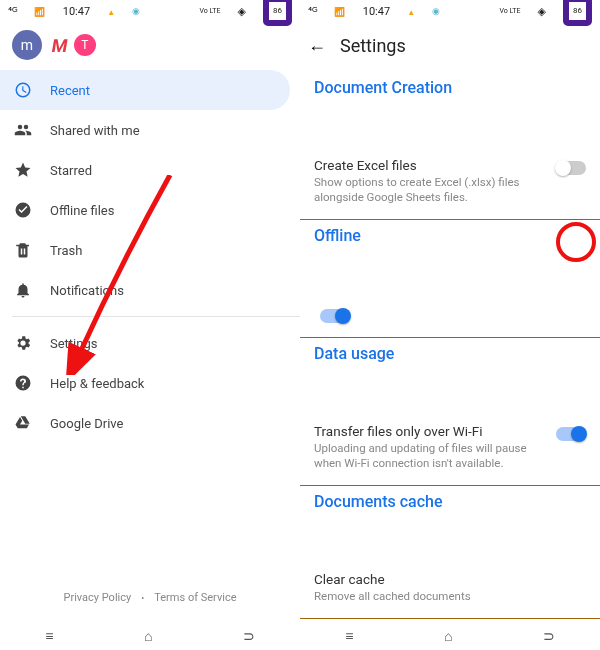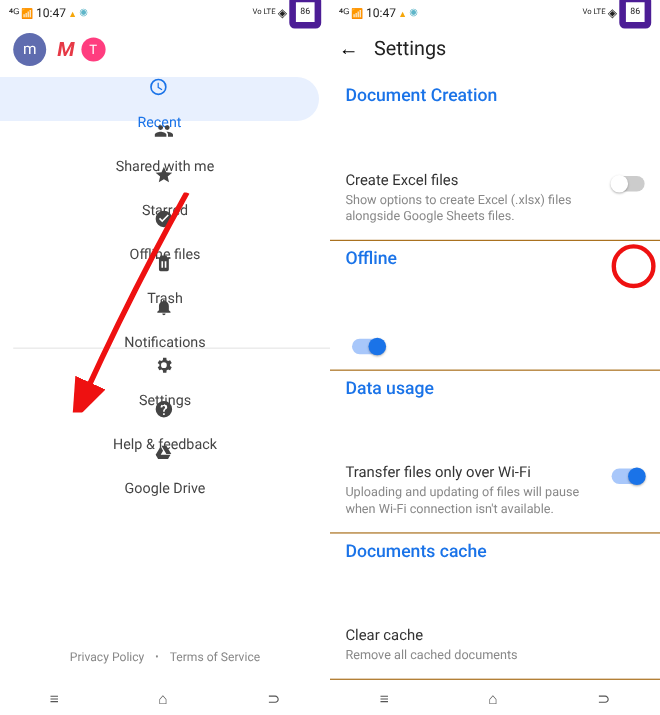--- a/index.html
+++ b/index.html
@@ -3,37 +3,37 @@
 <meta charset="utf-8">
 <style>
   * { box-sizing: border-box; margin: 0; padding: 0; }
   body { font-family: Roboto, Arial, sans-serif; background: #fff; width: 600px; height: 650px; display: flex; overflow: hidden; }
   .panel { position: relative; }
   .left { width: 300px; background: #fff; flex: none; }
   .right { width: 300px; background: #fff; flex: none; }
 
   
   .status-bar { height: 22px; display: flex; justify-content: space-between; align-items: center; font-size: 11px; padding: 0 8px; color: #222; }
-  .status-left, .status-right { display: flex; align-items: center; gap: 2px; }
+  .status-left, .status-right { display: flex; align-items: center; gap: 17px; }
   .status-left .signal::before { content: "📶"; font-size: 9px; }
   .batt { border: 6px solid #4c1d95; border-radius: 5px; padding: 4px 4px; font-size: 8px; line-height: 10px; }
   .wifi::before { content: "▲"; font-size: 8px; color: #f6a609; }
 
   
   .profile-row { display: flex; align-items: center; padding: 8px 10px 10px 12px; }
   .avatar { width: 30px; height: 30px; border-radius: 50%; background: #5f6caf; color: #fff; font-size: 14px; display: flex; align-items:center; justify-content:center; margin-right:10px; flex:none; }
   .prof-text { flex: 1; line-height: 1.1; }
   .prof-name { font-size: 14px; color: #333; }
   .prof-email { font-size: 11px; color: #777; }
   .chev { font-size: 11px; color: #777; margin-left: 2px;}
   .prof-icons { display: flex; align-items: center; gap: 6px; }
   .icon-m { color: #e63946; font-size: 18px; font-weight: bold; transform: skewX(-10deg); }
   .badge-t { width: 22px; height: 22px; border-radius: 50%; background: #ff3d7f; color:#fff; font-size:12px; display:flex; align-items:center; justify-content:center; }
 
-  .nav-item { display: flex; align-items: center; gap: 16px; padding: 0 14px; height: 40px; font-size: 13px; color: #444; flex-direction: column; }
+  .nav-item { display: flex; align-items: center; gap: 16px; padding: 16px 14px; height: 40px; font-size: 13px; color: #444; }
   .nav-item.active { background: #e8f0fe; color: #1a73e8; border-radius: 0 20px 20px 0; margin-right: 10px; }
   .nav-item .ic { width: 20px; text-align: center; font-size: 15px; flex:none; }
   .divider { border-top: 1px solid #e4e4e4; margin: 6px 0 6px 12px; }
   .footer-links { position: absolute; bottom: 46px; left: 0; right:0; text-align: right; font-size: 11px; color: #888; display:flex; justify-content:center; gap:10px; align-items:center;}
   .dot { font-size: 9px; }
   .navbar { position: absolute; bottom: 6px; left: 0; right:0; display:flex; justify-content: space-around; align-items:center; color:#555; font-size:14px; }
 
   
   .arrow-wrap { position: absolute; left: 50px; top: 175px; pointer-events: none; }
 

